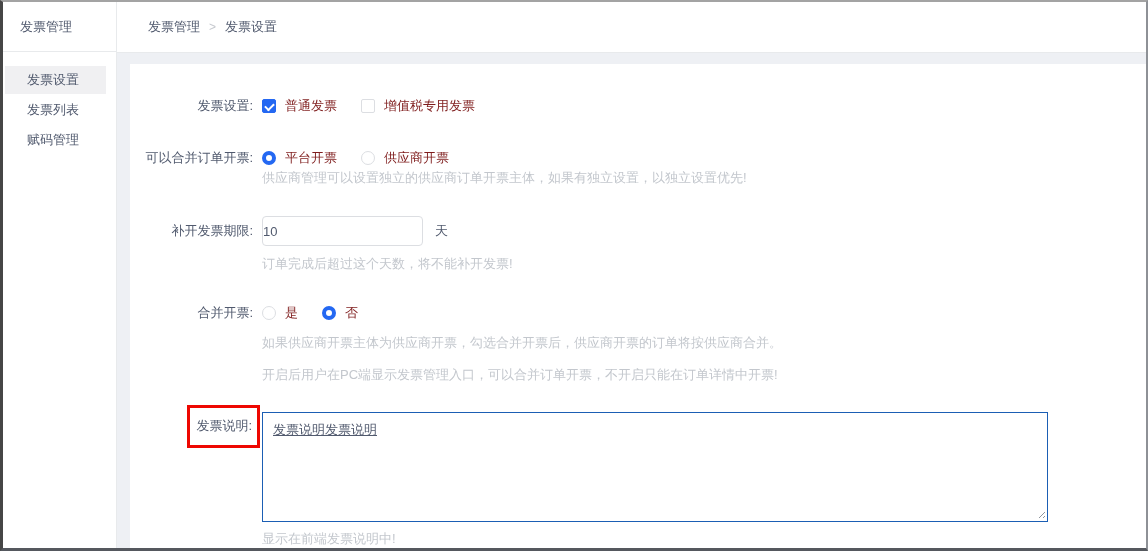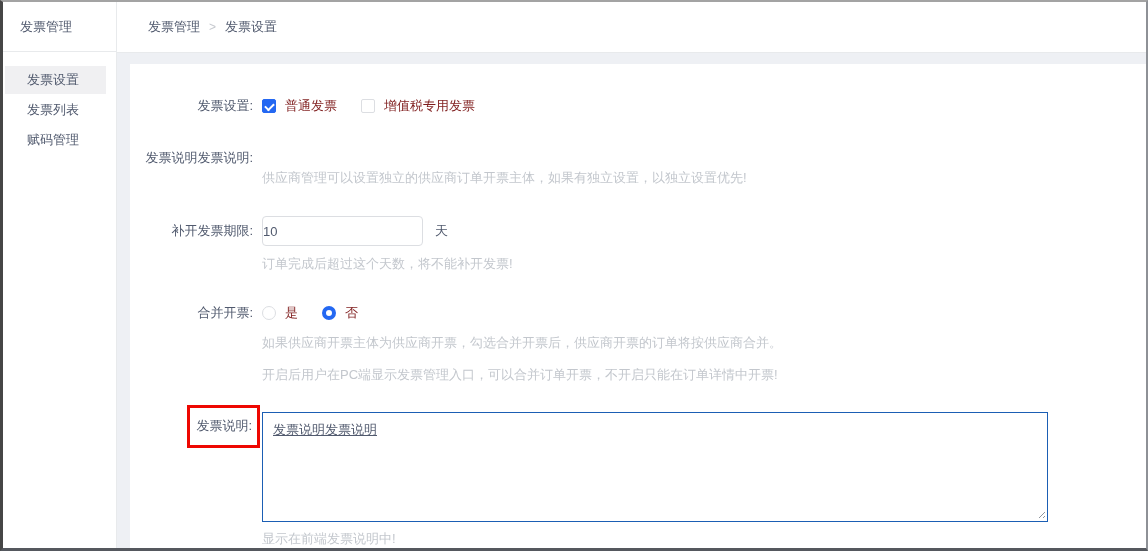--- a/index.html
+++ b/index.html
@@ -100,21 +100,31 @@
               <span class="check-item opt-gap">
                 <span class="checkbox"></span>
                 <span class="opt-label">增值税专用发票</span>
               </span>
             </div>
           </div>
         </div>
 
         <div class="form-row row-supplier">
           <div class="row-main">
-            <label class="form-label">发票说明发票说明:</label>
+            <label class="form-label">可以合并订单开票:</label>
+            <div class="controls">
+              <span class="radio-item">
+                <span class="radio checked"></span>
+                <span class="opt-label">平台开票</span>
+              </span>
+              <span class="radio-item opt-gap">
+                <span class="radio"></span>
+                <span class="opt-label">供应商开票</span>
+              </span>
+            </div>
           </div>
           <div class="help">供应商管理可以设置独立的供应商订单开票主体，如果有独立设置，以独立设置优先!</div>
         </div>
 
         <div class="form-row row-period">
           <div class="row-main">
             <label class="form-label">补开发票期限:</label>
             <div class="controls">
               <input class="num-input" type="text" value="10" style="">
               <span class="unit">天</span>

